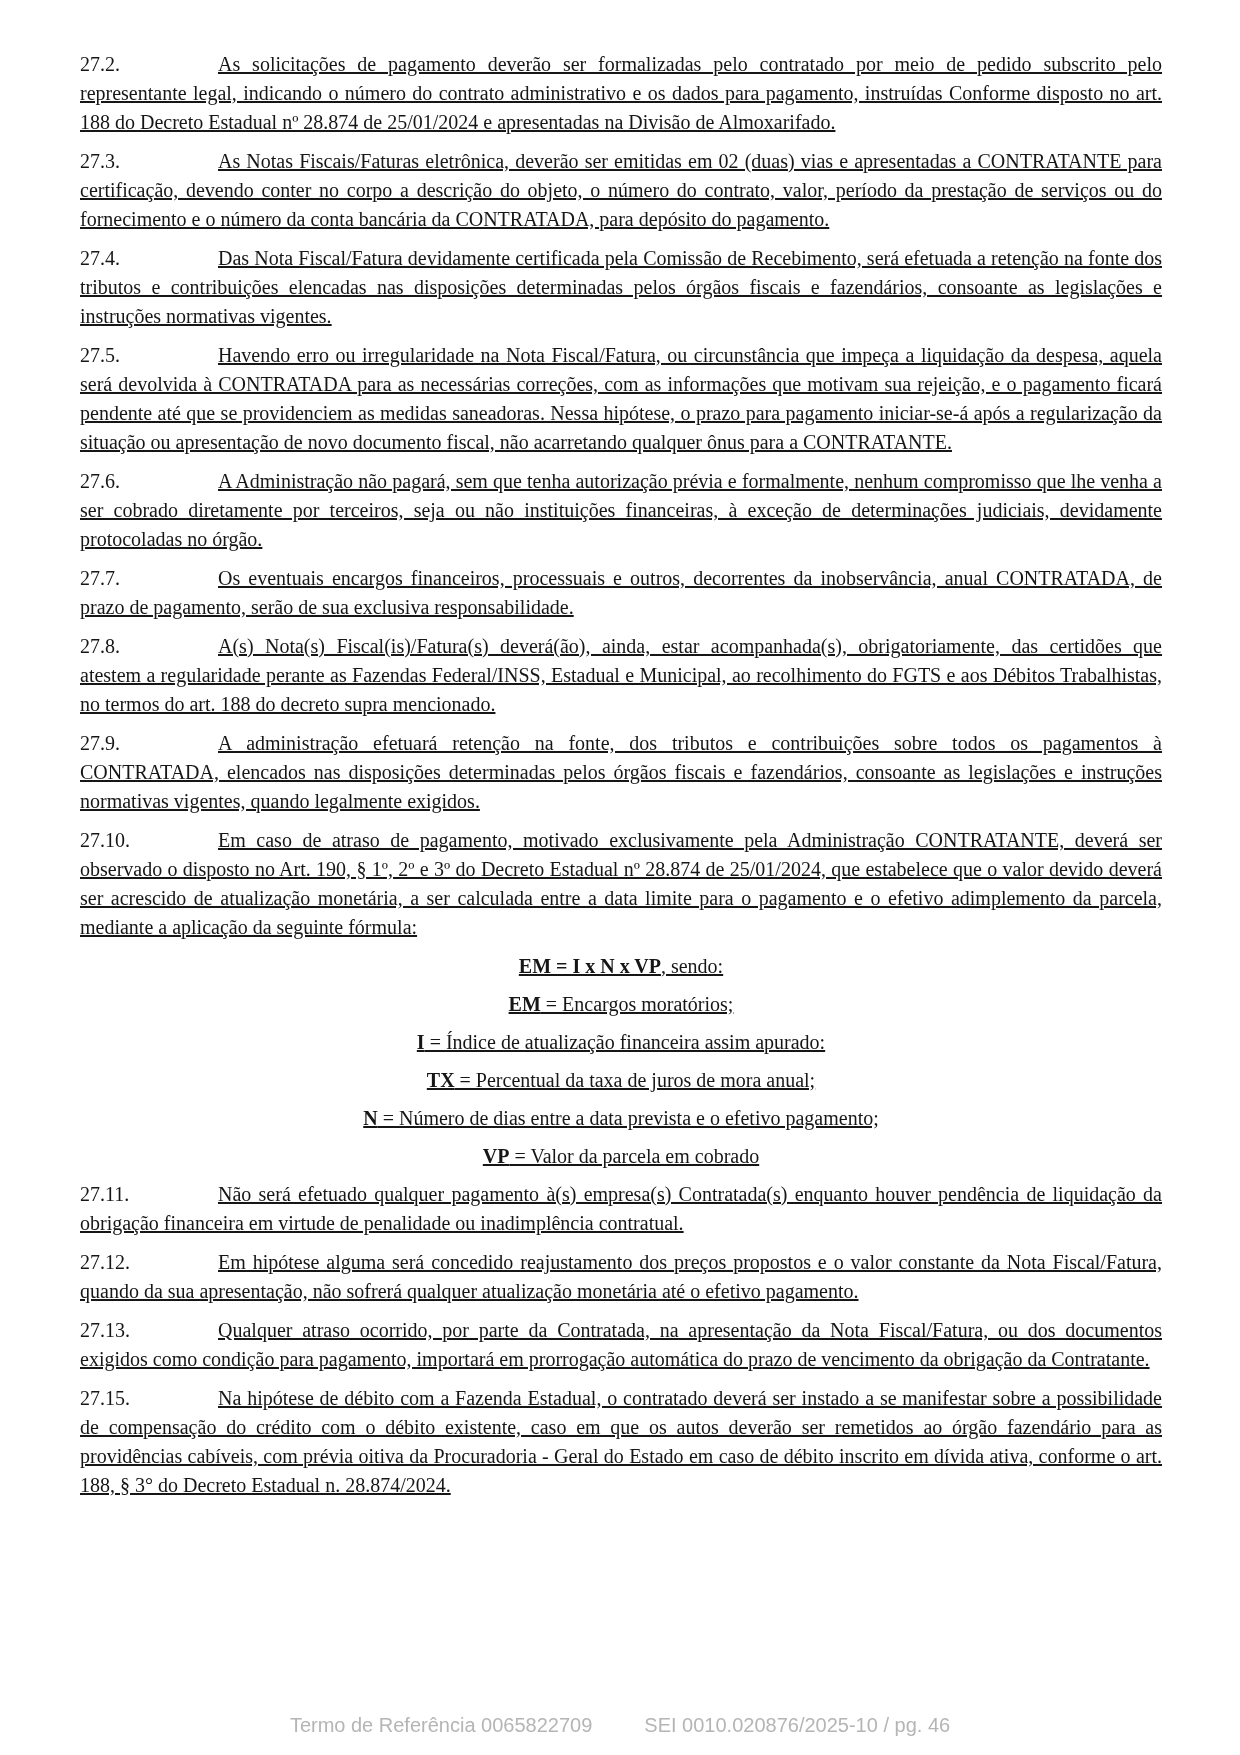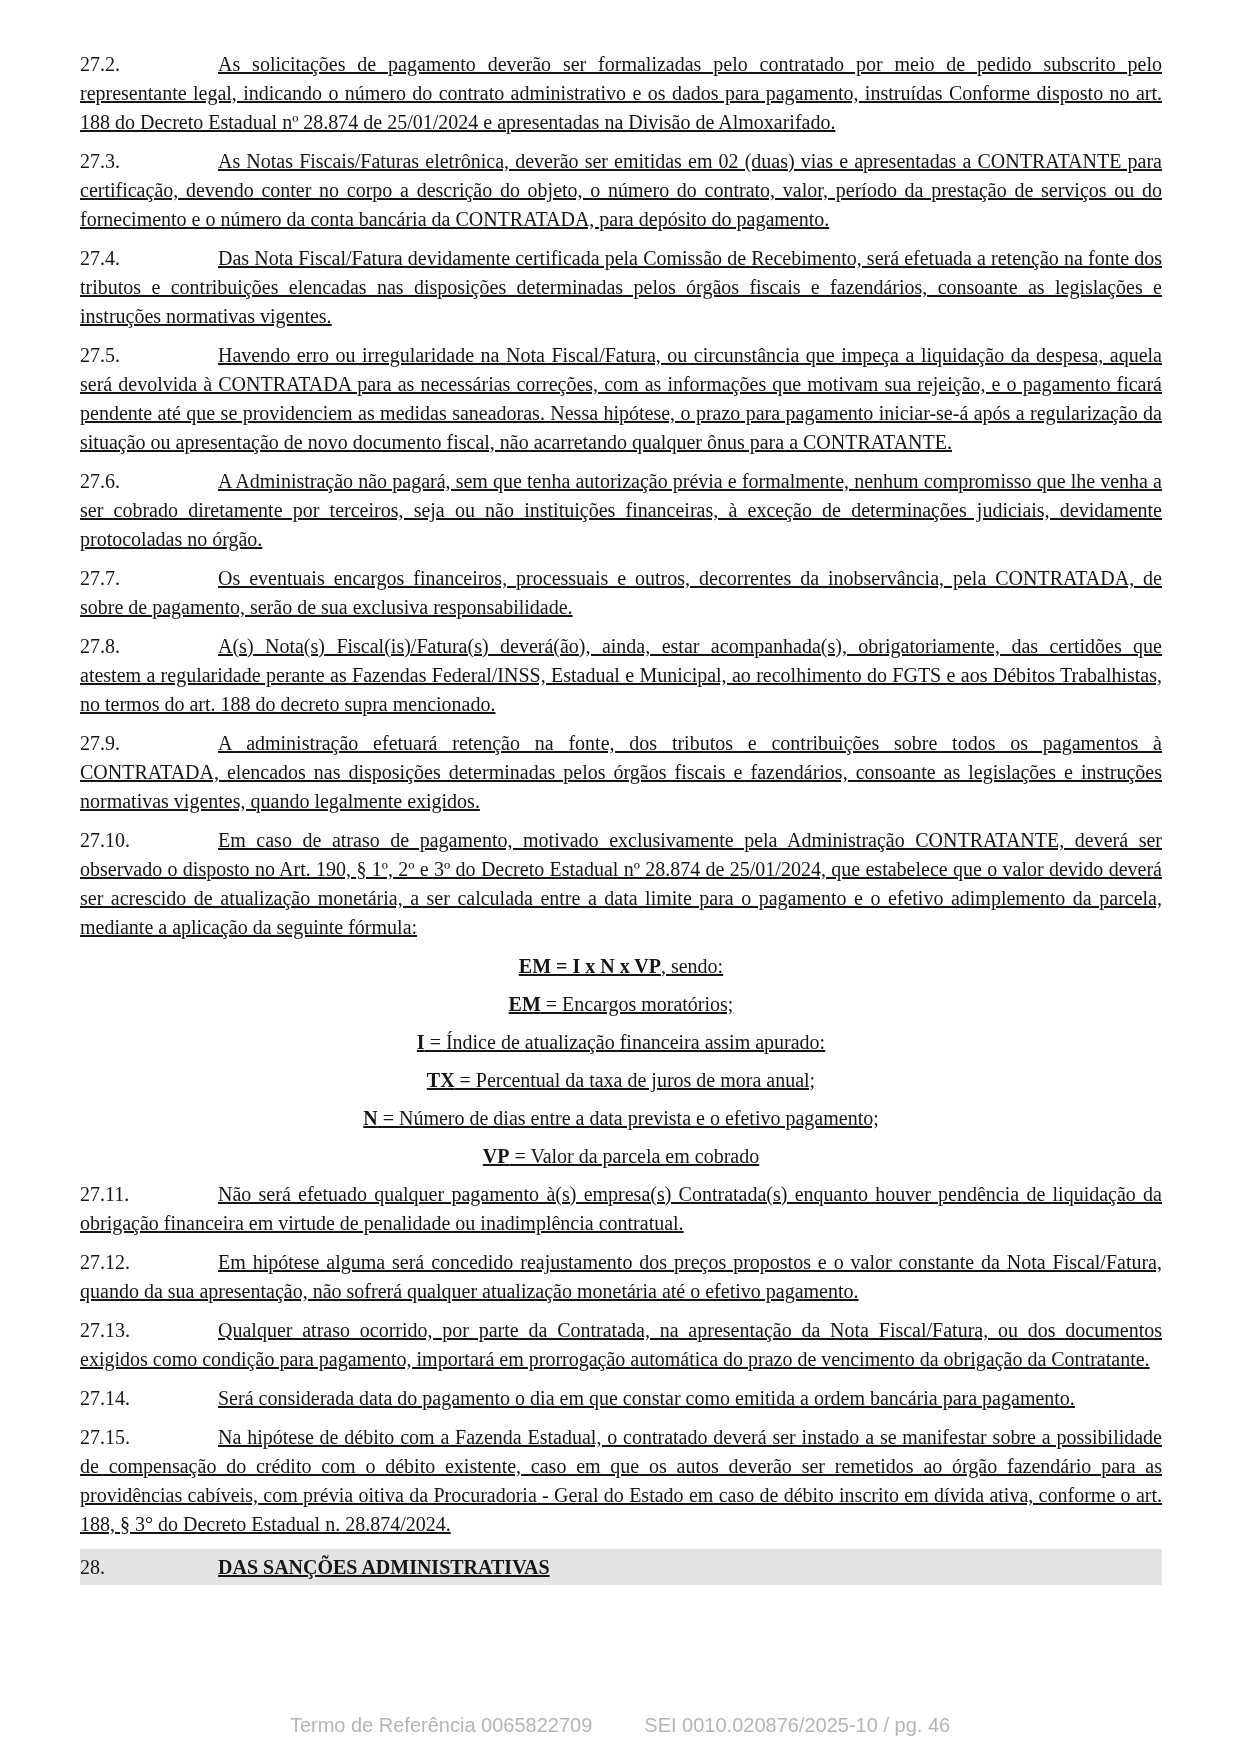--- a/index.html
+++ b/index.html
@@ -71,21 +71,21 @@
   <p class="para"><span class="pnum">27.2.</span><span>As solicitações de pagamento deverão ser formalizadas pelo contratado por meio de pedido subscrito pelo representante legal, indicando o número do contrato administrativo e os dados para pagamento, instruídas Conforme disposto no art. 188 do Decreto Estadual nº 28.874 de 25/01/2024 e apresentadas na Divisão de Almoxarifado.</span></p>
 
   <p class="para"><span class="pnum">27.3.</span><span>As Notas Fiscais/Faturas eletrônica, deverão ser emitidas em 02 (duas) vias e apresentadas a CONTRATANTE para certificação, devendo conter no corpo a descrição do objeto, o número do contrato, valor, período da prestação de serviços ou do fornecimento e o número da conta bancária da CONTRATADA, para depósito do pagamento.</span></p>
 
   <p class="para"><span class="pnum">27.4.</span><span>Das Nota Fiscal/Fatura devidamente certificada pela Comissão de Recebimento, será efetuada a retenção na fonte dos tributos e contribuições elencadas nas disposições determinadas pelos órgãos fiscais e fazendários, consoante as legislações e instruções normativas vigentes.</span></p>
 
   <p class="para"><span class="pnum">27.5.</span><span>Havendo erro ou irregularidade na Nota Fiscal/Fatura, ou circunstância que impeça a liquidação da despesa, aquela será devolvida à CONTRATADA para as necessárias correções, com as informações que motivam sua rejeição, e o pagamento ficará pendente até que se providenciem as medidas saneadoras. Nessa hipótese, o prazo para pagamento iniciar-se-á após a regularização da situação ou apresentação de novo documento fiscal, não acarretando qualquer ônus para a CONTRATANTE.</span></p>
 
   <p class="para"><span class="pnum">27.6.</span><span>A Administração não pagará, sem que tenha autorização prévia e formalmente, nenhum compromisso que lhe venha a ser cobrado diretamente por terceiros, seja ou não instituições financeiras, à exceção de determinações judiciais, devidamente protocoladas no órgão.</span></p>
 
-  <p class="para"><span class="pnum">27.7.</span><span>Os eventuais encargos financeiros, processuais e outros, decorrentes da inobservância, pela CONTRATADA, de sobre de pagamento, serão de sua exclusiva responsabilidade.</span></p>
+  <p class="para"><span class="pnum">27.7.</span><span>Os eventuais encargos financeiros, processuais e outros, decorrentes da inobservância, anual CONTRATADA, de prazo de pagamento, serão de sua exclusiva responsabilidade.</span></p>
 
   <p class="para"><span class="pnum">27.8.</span><span>A(s) Nota(s) Fiscal(is)/Fatura(s) deverá(ão), ainda, estar acompanhada(s), obrigatoriamente, das certidões que atestem a regularidade perante as Fazendas Federal/INSS, Estadual e Municipal, ao recolhimento do FGTS e aos Débitos Trabalhistas, no termos do art. 188 do decreto supra mencionado.</span></p>
 
   <p class="para"><span class="pnum">27.9.</span><span>A administração efetuará retenção na fonte, dos tributos e contribuições sobre todos os pagamentos à CONTRATADA, elencados nas disposições determinadas pelos órgãos fiscais e fazendários, consoante as legislações e instruções normativas vigentes, quando legalmente exigidos.</span></p>
 
   <p class="para"><span class="pnum">27.10.</span><span>Em caso de atraso de pagamento, motivado exclusivamente pela Administração CONTRATANTE, deverá ser observado o disposto no Art. 190, § 1º, 2º e 3º do Decreto Estadual nº 28.874 de 25/01/2024, que estabelece que o valor devido deverá ser acrescido de atualização monetária, a ser calculada entre a data limite para o pagamento e o efetivo adimplemento da parcela, mediante a aplicação da seguinte fórmula:</span></p>
 
   <p class="formula"><b>EM = I x N x VP</b><span>, sendo:</span></p>
 
   <p class="formula"><b>EM</b><span> = Encargos moratórios;</span></p>
@@ -98,24 +98,22 @@
   <p class="formula"><b>N</b><span> = Número de dias entre a data prevista e o efetivo pagamento;</span></p>
 
   <p class="formula"><b>VP</b><span> = Valor da parcela em cobrado</span></p>
 
   <p class="para"><span class="pnum">27.11.</span><span>Não será efetuado qualquer pagamento à(s) empresa(s) Contratada(s) enquanto houver pendência de liquidação da obrigação financeira em virtude de penalidade ou inadimplência contratual.</span></p>
 
   <p class="para"><span class="pnum">27.12.</span><span>Em hipótese alguma será concedido reajustamento dos preços propostos e o valor constante da Nota Fiscal/Fatura, quando da sua apresentação, não sofrerá qualquer atualização monetária até o efetivo pagamento.</span></p>
 
   <p class="para"><span class="pnum">27.13.</span><span>Qualquer atraso ocorrido, por parte da Contratada, na apresentação da Nota Fiscal/Fatura, ou dos documentos exigidos como condição para pagamento, importará em prorrogação automática do prazo de vencimento da obrigação da Contratante.</span></p>
 
-  <p class="para"><span class="pnum">27.14.</span><span>Será considerada data do pagamento o dia em que constar como emitida a ordem bancária para pagamento.</span></p>
 
   <p class="para"><span class="pnum">27.15.</span><span>Na hipótese de débito com a Fazenda Estadual, o contratado deverá ser instado a se manifestar sobre a possibilidade de compensação do crédito com o débito existente, caso em que os autos deverão ser remetidos ao órgão fazendário para as providências cabíveis, com prévia oitiva da Procuradoria - Geral do Estado em caso de débito inscrito em dívida ativa, conforme o art. 188, § 3° do Decreto Estadual n. 28.874/2024.</span></p>
 
-  <div class="section-heading"><span class="pnum">28.</span><span class="heading-title">DAS SANÇÕES ADMINISTRATIVAS</span></div>
 
   <div class="footer">
     <span>Termo de Referência 0065822709</span>
     <span>SEI 0010.020876/2025-10 / pg. 46</span>
   </div>
 
 </div>
 
 </body></html>

